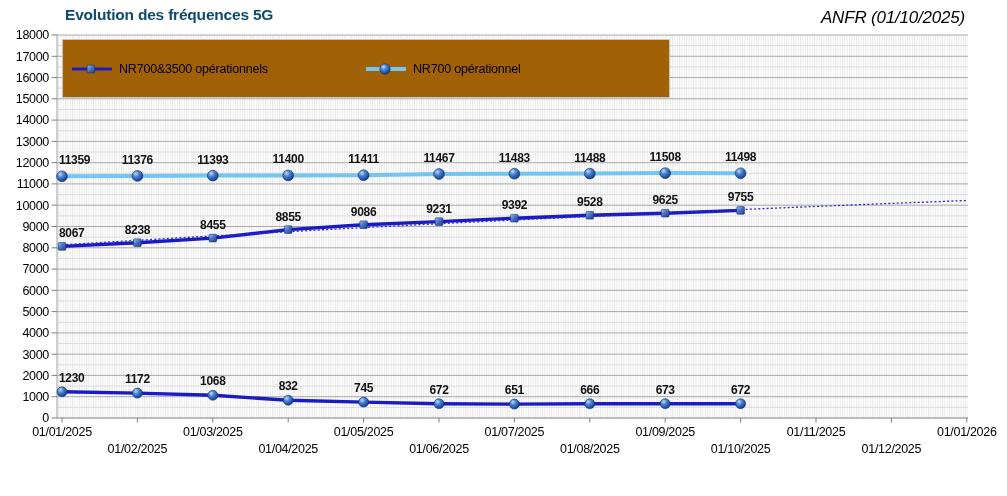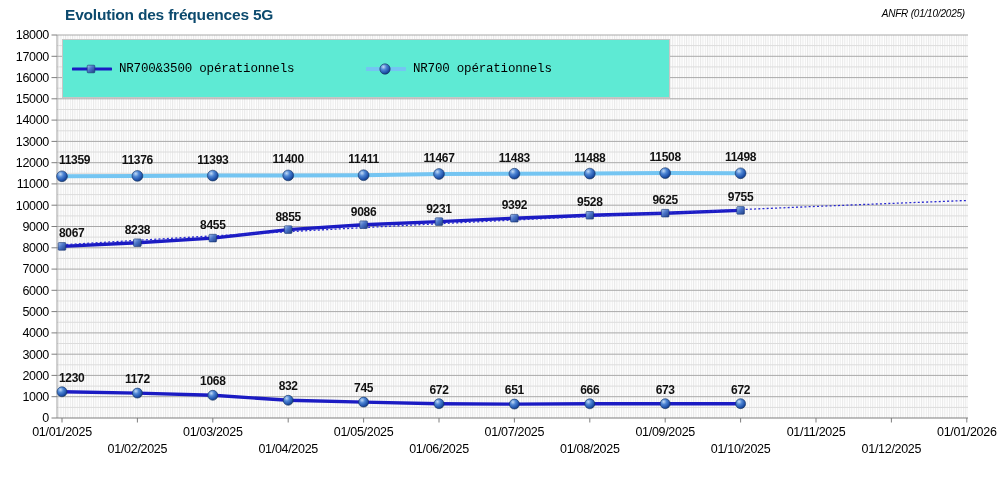--- a/index.html
+++ b/index.html
@@ -1,20 +1,20 @@
 <!DOCTYPE html>
 <html><head>
 <meta charset="utf-8">
 <style>
   html,body{margin:0;padding:0;background:#fff;}
   .root{position:relative;width:1007px;height:496px;background:#fff;
         font-family:"Liberation Sans",sans-serif;overflow:hidden;}
   .title{position:absolute;left:65px;top:6px;font-size:15.5px;font-weight:bold;
          color:#0c4a6e;letter-spacing:-0.2px;}
-  .source{position:absolute;right:42px;top:8px;font-size:10px;font-style:italic;
+  .source{position:absolute;right:42px;top:8px;font-size:17px;font-style:italic;
           color:#000;letter-spacing:-0.2px;}
   #plot{position:absolute;left:0;top:0;width:1007px;height:496px;}
   .legend{position:absolute;left:62px;top:39px;width:608px;height:59px;
           box-sizing:border-box;display:grid;grid-template-columns:294px 1fr;
           align-content:center;row-gap:6px;padding:3px 9px;z-index:2;}
   .legend-item{display:flex;align-items:center;gap:7px;font-size:12.5px;color:#000;
                letter-spacing:-0.2px;white-space:nowrap;}
   .swatch{display:inline-flex;width:40px;height:16px;flex:0 0 40px;}
 </style>
 </head>
@@ -221,33 +221,33 @@
           <text x="439" y="162" text-anchor="middle" font-size="12" font-weight="bold" letter-spacing="-0.3" fill="#111111">11467</text>
           <text x="514.4" y="161.7" text-anchor="middle" font-size="12" font-weight="bold" letter-spacing="-0.3" fill="#111111">11483</text>
           <text x="589.8" y="161.6" text-anchor="middle" font-size="12" font-weight="bold" letter-spacing="-0.3" fill="#111111">11488</text>
           <text x="665.2" y="161.1" text-anchor="middle" font-size="12" font-weight="bold" letter-spacing="-0.3" fill="#111111">11508</text>
           <text x="740.6" y="161.3" text-anchor="middle" font-size="12" font-weight="bold" letter-spacing="-0.3" fill="#111111">11498</text>
         </g>
       </svg></div>
   <div class="title">Evolution des fréquences 5G</div>
   <div class="source">ANFR (01/10/2025)</div>
 
-  <div class="legend" style="background: #5eead4; border: 1px solid rgb(198, 198, 198); font-family: Liberation Mono, monospace;">
+  <div class="legend" style="background: #a16207; border: 1px solid rgb(198, 198, 198);">
     <div class="legend-item">
       <span class="swatch">
           <svg width="40" height="16" viewBox="0 0 40 16">
             <line x1="1" y1="8" x2="39" y2="8" stroke="#1B1BC3" stroke-width="3.2" stroke-linecap="round"></line>
             <rect x="15.2" y="4.2" width="7.6" height="7.6" rx="0.8" fill="url(#squareG)" stroke="#16336E" stroke-width="0.6"></rect>
           </svg>
         </span>
       <span class="legend-label">NR700&amp;3500 opérationnels</span>
     </div>
     <div class="legend-item">
       <span class="swatch">
           <svg width="40" height="16" viewBox="0 0 40 16">
             <line x1="1" y1="8" x2="39" y2="8" stroke="#74C5F2" stroke-width="3.8" stroke-linecap="round"></line>
             <circle cx="19" cy="8" r="5.2" fill="url(#sphereG)" stroke="#12305E" stroke-width="0.6"></circle>
           </svg>
         </span>
-      <span class="legend-label">NR700 opérationnels</span>
+      <span class="legend-label">NR700 opérationnel</span>
     </div>
   </div>
 </div>
 
 </body></html>

